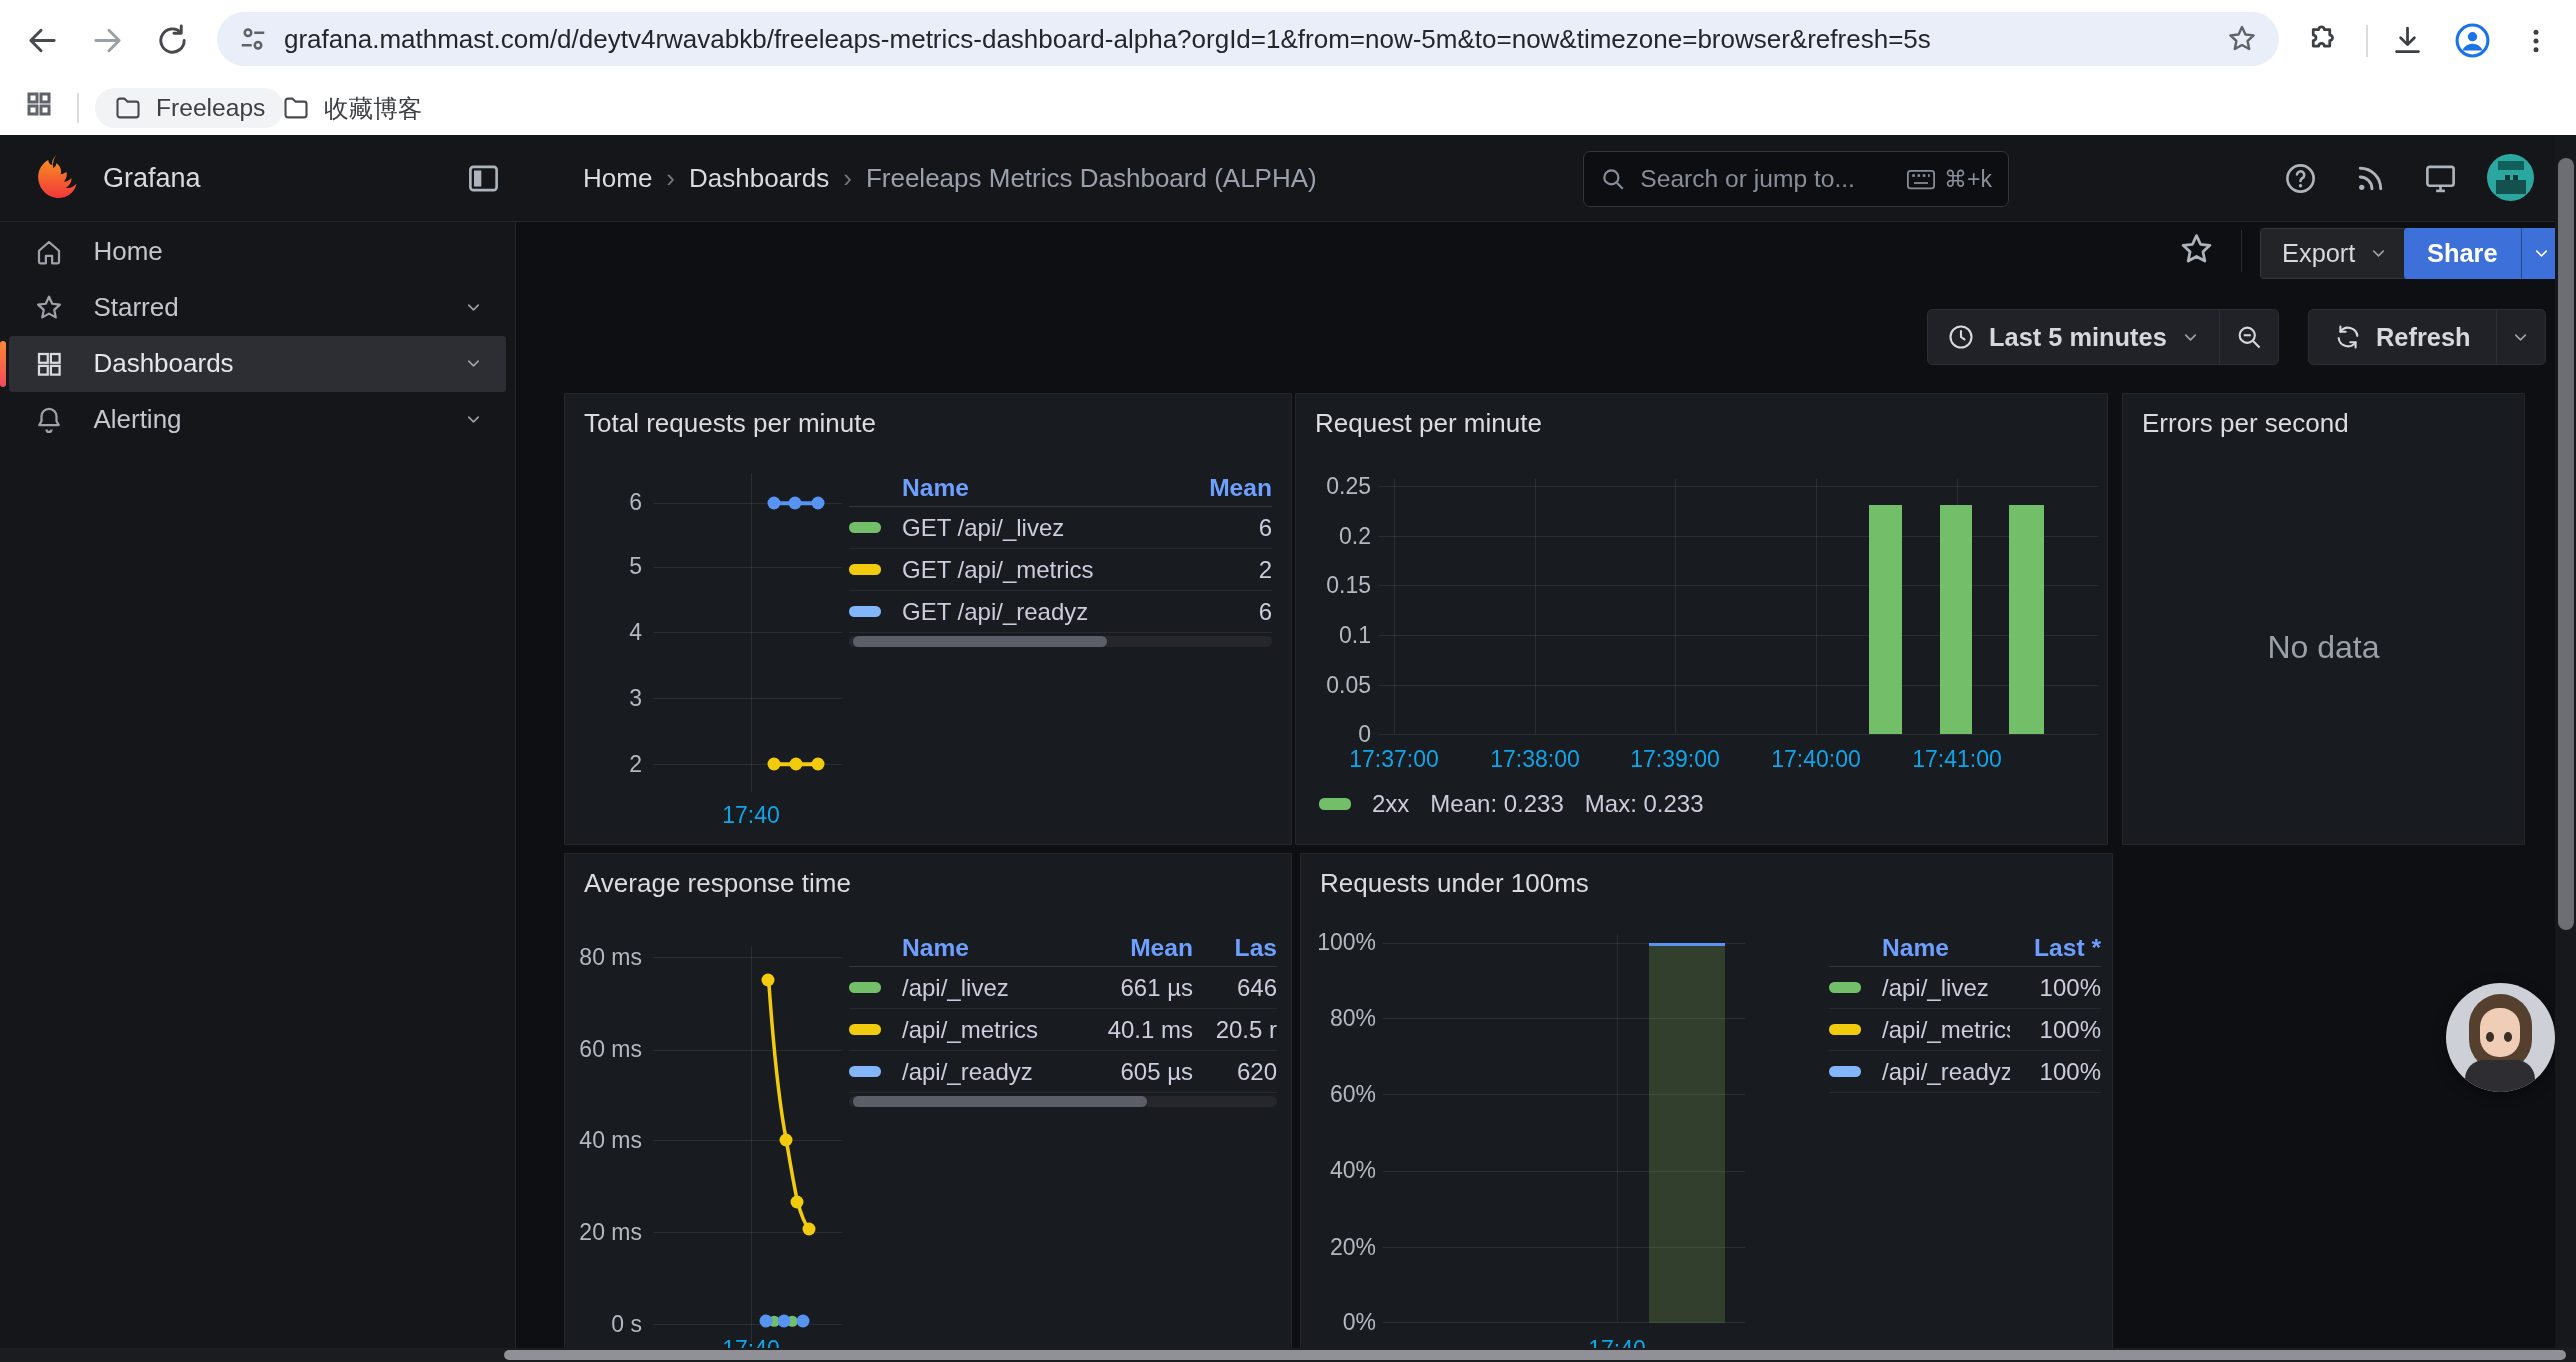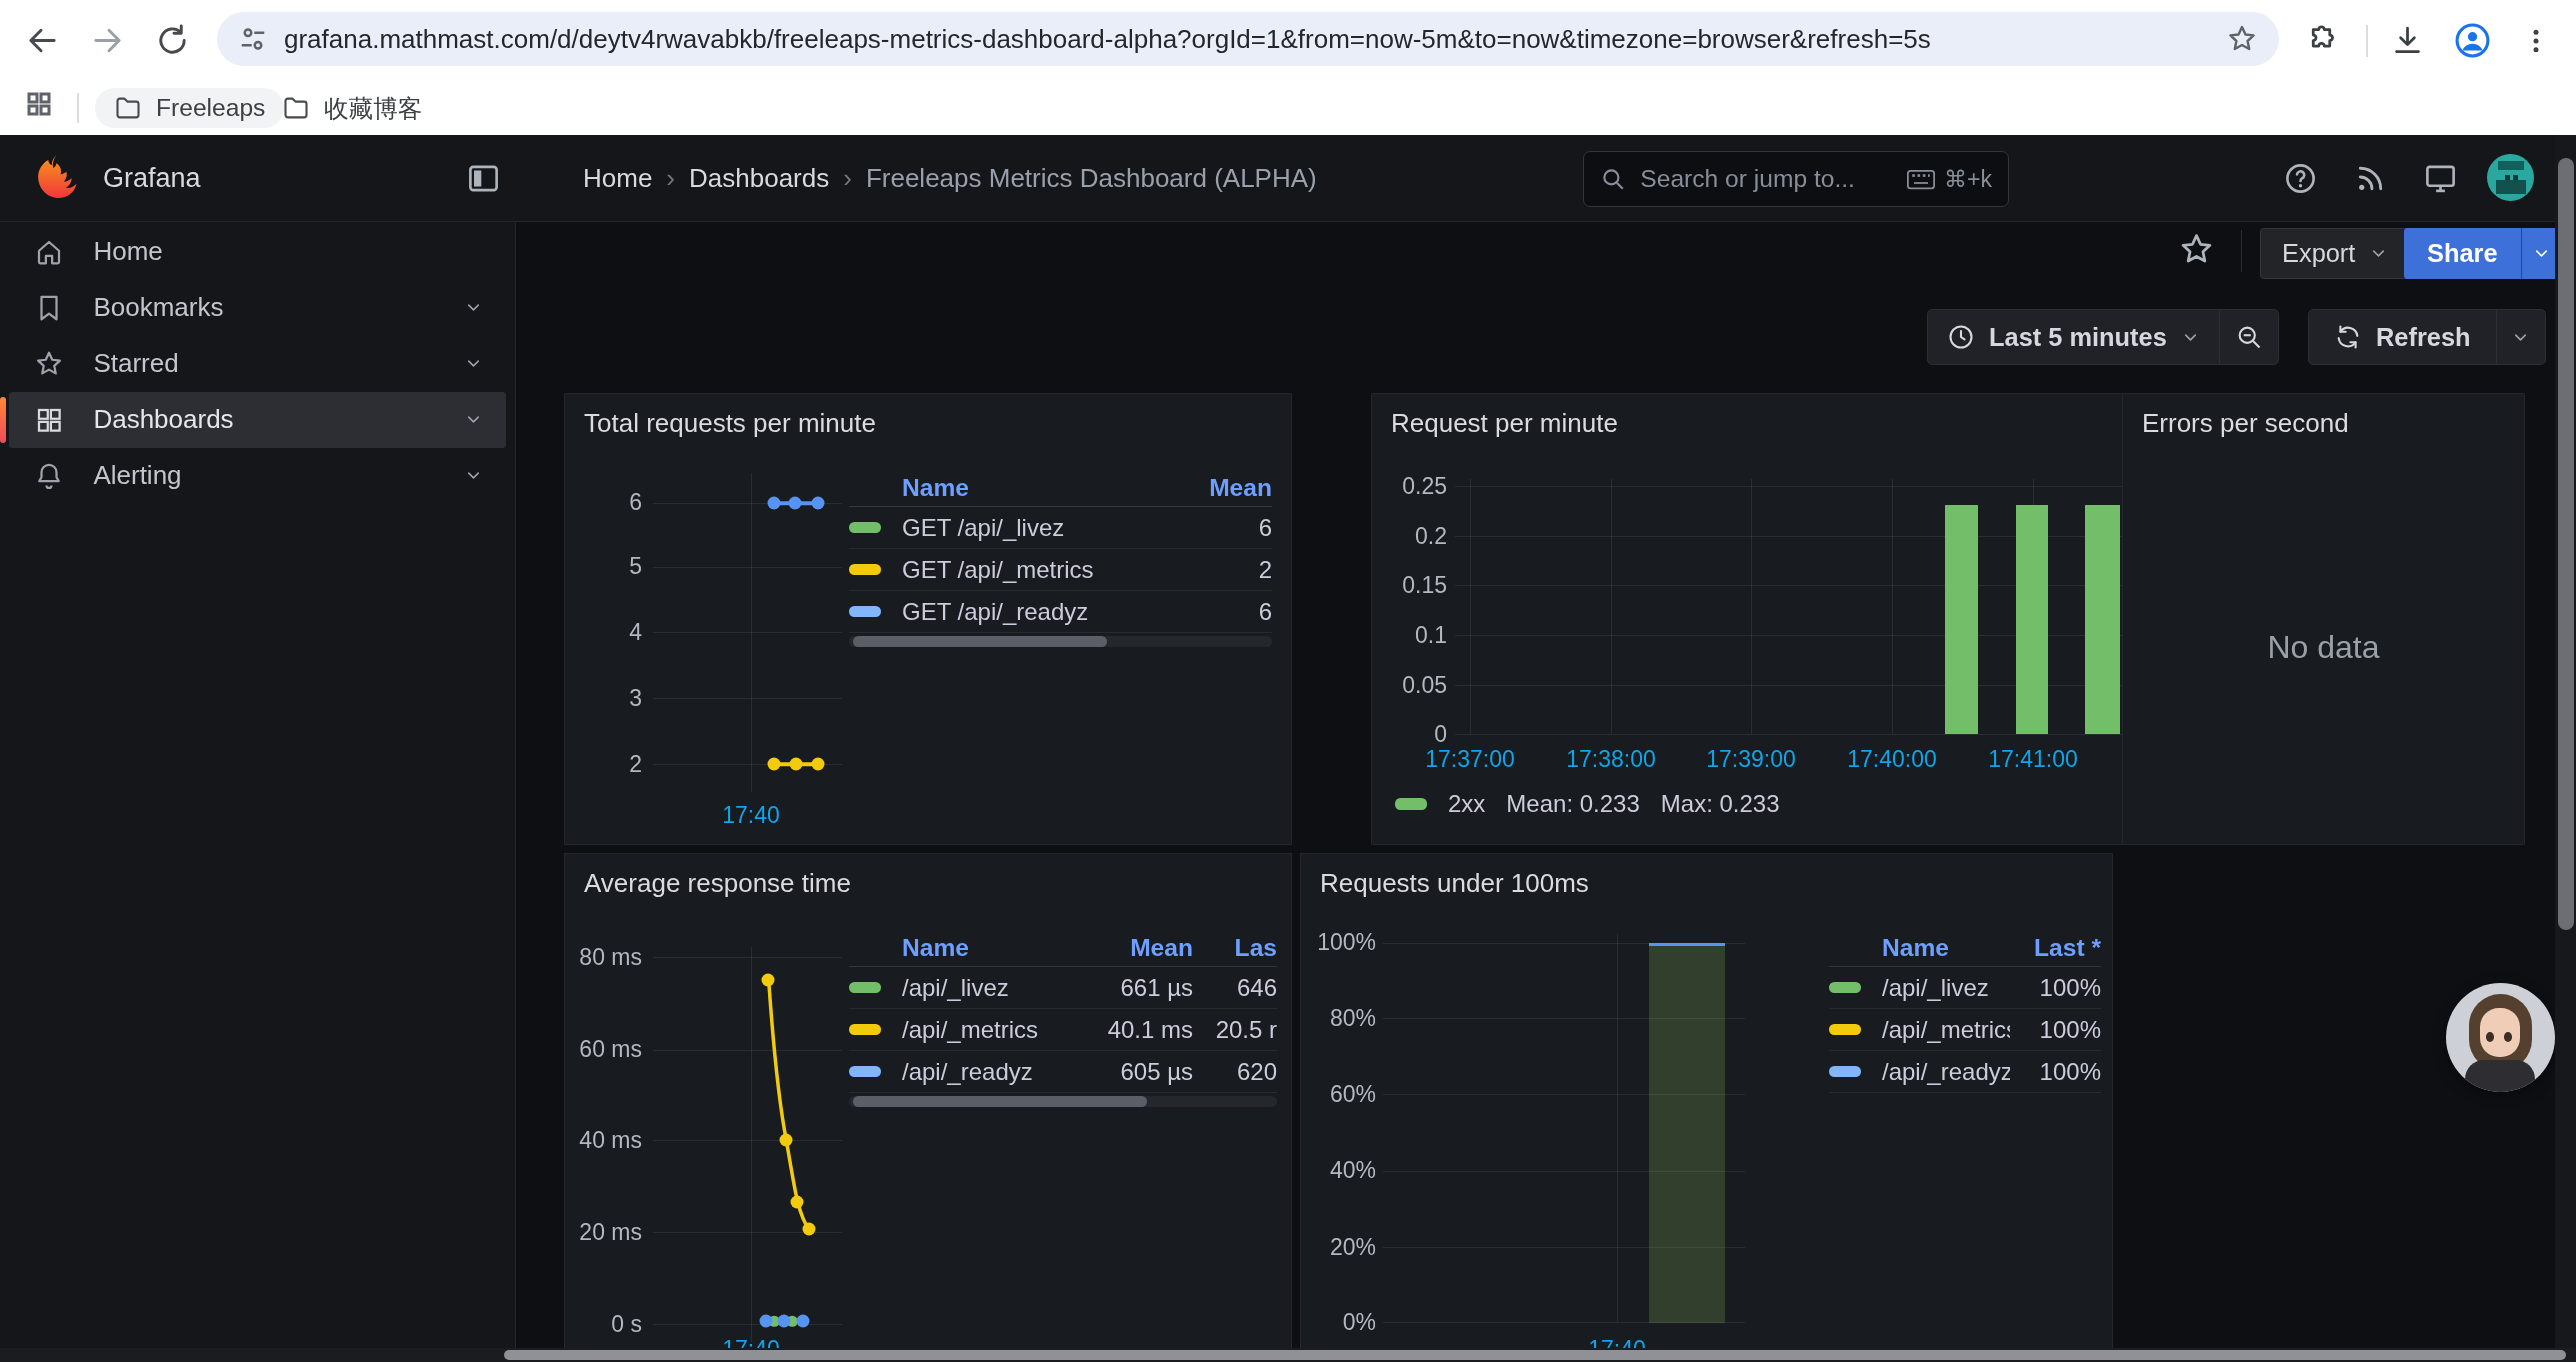--- a/index.html
+++ b/index.html
@@ -262,33 +262,20 @@
       <span class="sic">
           <svg width="30" height="30" viewBox="0 0 24 24">
             <path d="M4 11l8-7 8 7v9a1 1 0 0 1-1 1h-4.5v-6h-5v6H5a1 1 0 0 1-1-1v-9z" stroke="currentColor" stroke-width="1.8" fill="none" stroke-linejoin="round"></path>
           </svg>
         </span>
       <span class="slabel">Home</span>
     </div>
     <div class="sitem">
       <span class="sic">
           <svg width="30" height="30" viewBox="0 0 24 24">
-            <path d="M6 3h12v18l-6-4.5L6 21V3z" stroke="currentColor" stroke-width="1.8" fill="none" stroke-linejoin="round"></path>
-          </svg>
-        </span>
-      <span class="slabel">Bookmarks</span>
-      <span class="schev">
-          <svg width="19" height="19" viewBox="0 0 24 24">
-            <path d="M6 9l6 6 6-6" stroke="currentColor" stroke-width="2" fill="none" stroke-linecap="round" stroke-linejoin="round"></path>
-          </svg>
-        </span>
-    </div>
-    <div class="sitem">
-      <span class="sic">
-          <svg width="30" height="30" viewBox="0 0 24 24">
             <path d="M12 3l2.6 5.6 6.1.7-4.5 4.2 1.2 6-5.4-3-5.4 3 1.2-6L3.3 9.3l6.1-.7z" stroke="currentColor" stroke-width="1.8" fill="none" stroke-linejoin="round"></path>
           </svg>
         </span>
       <span class="slabel">Starred</span>
       <span class="schev">
           <svg width="19" height="19" viewBox="0 0 24 24">
             <path d="M6 9l6 6 6-6" stroke="currentColor" stroke-width="2" fill="none" stroke-linecap="round" stroke-linejoin="round"></path>
           </svg>
         </span>
     </div>
@@ -438,21 +425,21 @@
         </span>
       <span class="namecol">GET /api/_readyz</span>
       <span class="numcol">6</span>
     </div>
   </div>
   <div class="sbar" style="left:284px;top:242px;width:423px">
       <div class="thumb" style="left:3.5px;width:254px"></div>
     </div>
 </div>
 
-<div class="panel" style="left:1371px;top:393px;width:813px;height:452px">
+<div class="panel" style="left:1295px;top:393px;width:813px;height:452px">
   <div class="ptitle">Request per minute</div>
   <div class="yt" style="left:0;top:80px;width:75px">0.25</div>
   <div class="yt" style="left:0;top:130px;width:75px">0.2</div>
   <div class="yt" style="left:0;top:179px;width:75px">0.15</div>
   <div class="yt" style="left:0;top:229px;width:75px">0.1</div>
   <div class="yt" style="left:0;top:279px;width:75px">0.05</div>
   <div class="yt" style="left:0;top:328px;width:75px">0</div>
   <div class="grid" style="left:83px;top:92px;width:719px"></div>
   <div class="grid" style="left:83px;top:142px;width:719px"></div>
   <div class="grid" style="left:83px;top:191px;width:719px"></div>

